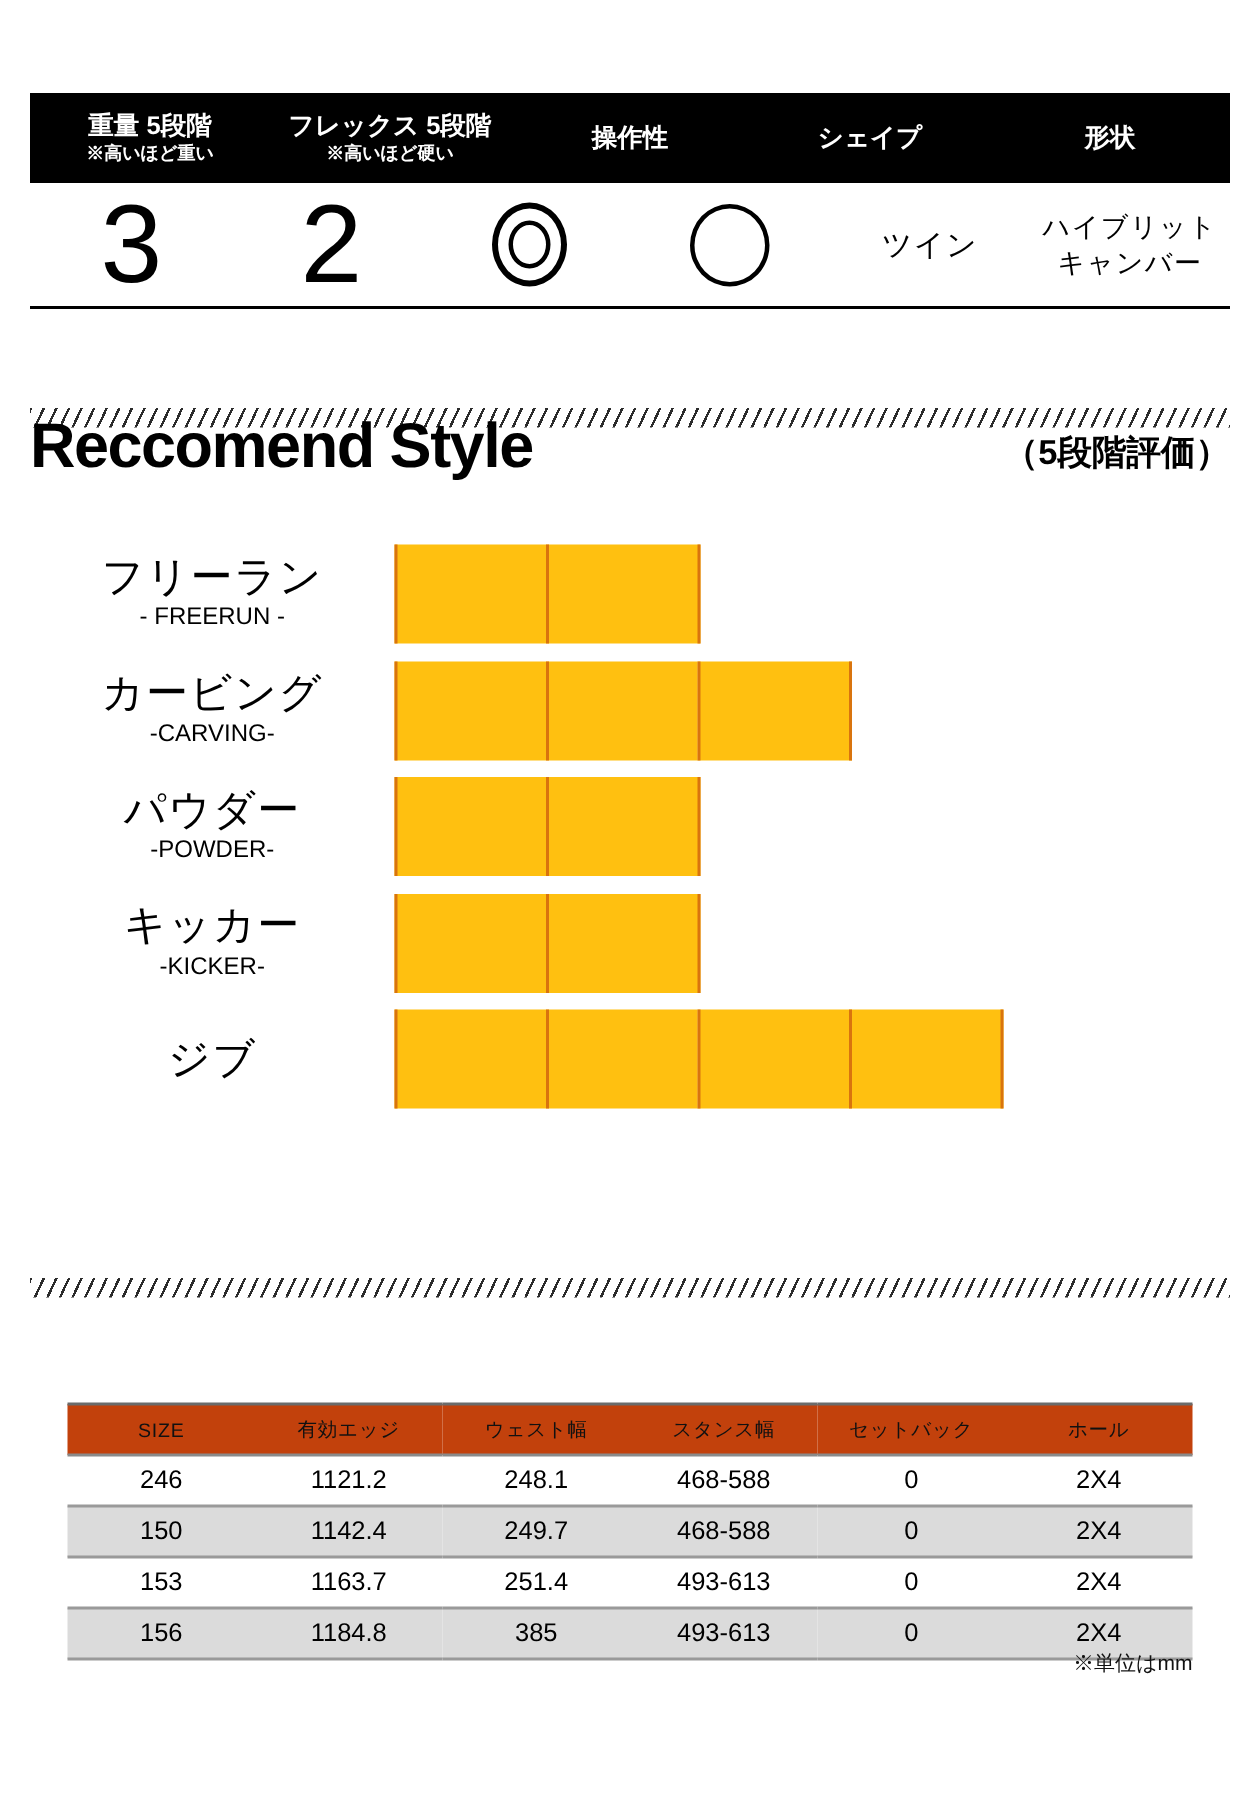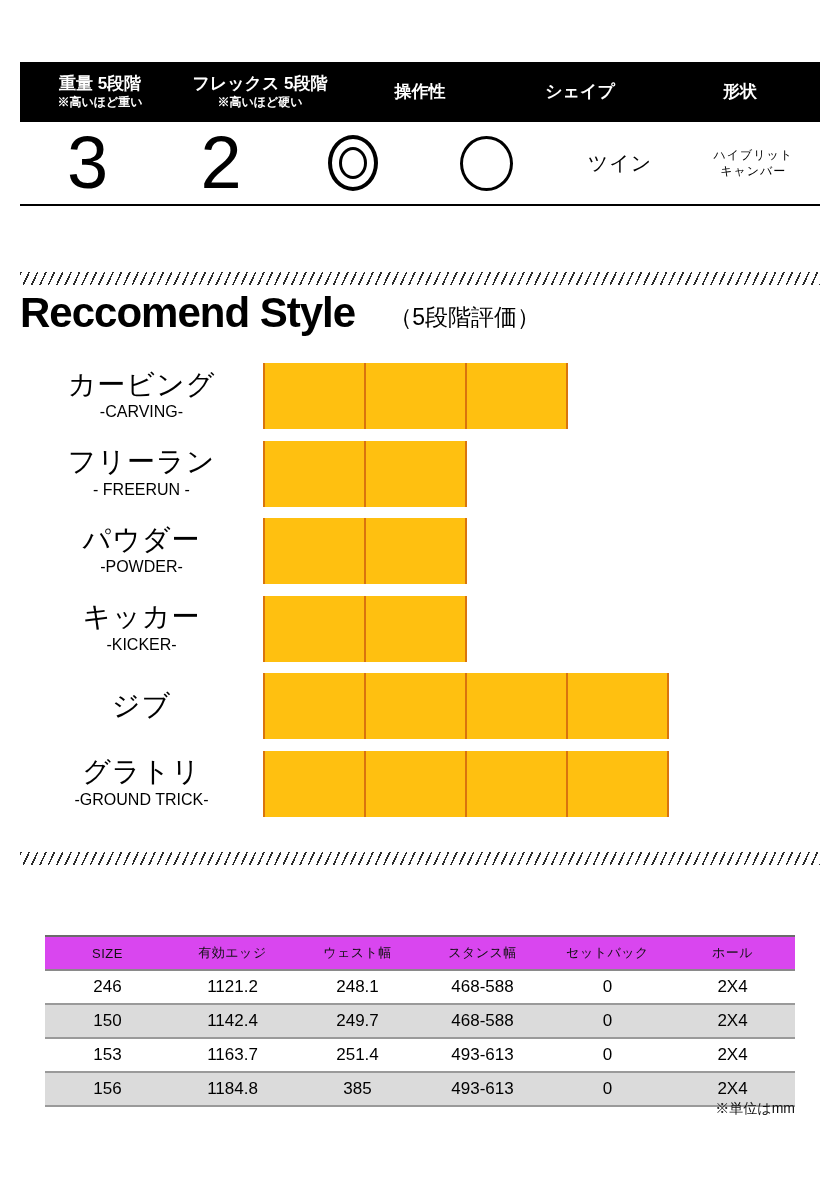--- a/index.html
+++ b/index.html
@@ -10,50 +10,50 @@
   
   .spec-panel{position:absolute;left:20px;top:62px;width:800px;}
   .spec-header{display:flex;background:#000;height:60px;color:#fff;}
   .spec-col{flex:1;display:flex;flex-direction:column;align-items:center;justify-content:center;line-height:1.15;}
   .spec-label{font-size:17px;font-weight:bold;white-space:nowrap;}
   .spec-note{font-size:12px;font-weight:bold;margin-top:3px;white-space:nowrap;}
   .spec-values{display:flex;height:82px;align-items:center;}
   .spec-value-cell{flex:1;display:flex;align-items:center;justify-content:center;text-align:center;height:100%;}
   .value-number{font-size:74px;font-weight:400;line-height:1;letter-spacing:-2px;}
   .value-text{font-size:20px;letter-spacing:1px;}
-  .value-text-2line{font-size:12px;line-height:1.35;white-space:pre-line;letter-spacing:1px;}
+  .value-text-2line{font-size:18px;line-height:1.35;white-space:pre-line;letter-spacing:1px;}
   .double-circle{width:50px;height:56px;border:4px solid #000;border-radius:50%;display:flex;align-items:center;justify-content:center;box-sizing:border-box;}
   .double-circle-inner{width:28px;height:32px;border:3.5px solid #000;border-radius:50%;box-sizing:border-box;}
   .single-circle{width:53px;height:55px;border:3px solid #000;border-radius:50%;box-sizing:border-box;}
   .panel-bottom-line{height:2px;background:#000;margin-top:0px;}
   
   .hatch{
     position:absolute;left:20px;width:800px;height:13px;
     background:repeating-linear-gradient(115deg,#2b2b2b 0,#2b2b2b 1.6px,transparent 1.6px,transparent 7.6px);
   }
   .hatch-top{top:272px;}
   .hatch-bottom{top:852px;}
   
-  .rec-title-row{position:absolute;left:20px;top:290px;width:800px;display:flex;justify-content:flex-start;align-items:center;}
+  .rec-title-row{position:absolute;left:20px;top:274px;width:800px;display:flex;justify-content:space-between;align-items:center;}
   .rec-title{font-size:42px;font-weight:bold;letter-spacing:-1px;line-height:1.1;}
-  .rec-subtitle{font-size:23px;font-weight:normal;margin-left:34px;margin-top:8px;letter-spacing:0px;}
+  .rec-subtitle{font-size:23px;font-weight:bold;margin-left:34px;margin-top:8px;letter-spacing:0px;}
   
   .chart{position:absolute;left:20px;top:363px;width:800px;}
   .chart-row{display:flex;align-items:center;height:66px;margin-bottom:11.5px;}
   .chart-label{width:243px;text-align:center;}
   .label-ja{font-size:28px;line-height:1.1;letter-spacing:1px;}
   .label-en{font-size:16px;line-height:1.25;margin-top:2px;}
   .chart-bar{display:flex;height:66px;}
   .chart-seg{width:99px;background:#FFC010;border-left:2px solid #D9740E;box-sizing:content-box;}
   .chart-seg:last-child{border-right:2px solid #D9740E;}
   
   .size-table-wrap{position:absolute;left:45px;top:935px;width:750px;}
   table.size-table{border-collapse:collapse;table-layout:fixed;width:750px;}
   .size-table th{
-    height:30px;background:#d946ef;font-size:13px;font-weight:normal;color:#111;
+    height:30px;background:#c2410c;font-size:13px;font-weight:normal;color:#111;
     border-top:2px solid #6b6b6b;border-bottom:2px solid #8a8a8a;text-align:center;letter-spacing:0.5px;
   }
   .size-table td{height:30px;font-size:17px;text-align:center;border-bottom:2px solid #9a9a9a;}
   .size-table tbody tr.alt{background:#DBDBDB;}
   
   .units-note{position:absolute;top:1100px;right:45px;font-size:14px;color:#111;}
 </style>
 </head>
 <body>
 
@@ -107,41 +107,41 @@
 <div class="hatch hatch-bottom"></div>
 
 <div class="rec-title-row">
   <span class="rec-title">Reccomend Style</span>
   <span class="rec-subtitle">（5段階評価）</span>
 </div>
 
 <div class="chart" id="chart">
     <div class="chart-row">
       <div class="chart-label">
+        <div class="label-ja">フリーラン</div>
+        <div class="label-en">- FREERUN -</div>
+      </div>
+      <div class="chart-bar">
+        <div class="chart-seg" style="background: rgb(255, 192, 16); border-color: rgb(217, 116, 14);"></div>
+        <div class="chart-seg" style="background: rgb(255, 192, 16); border-color: rgb(217, 116, 14);"></div>
+      </div>
+    </div>
+    <div class="chart-row">
+      <div class="chart-label">
         <div class="label-ja">カービング</div>
         <div class="label-en">-CARVING-</div>
       </div>
       <div class="chart-bar">
         <div class="chart-seg" style="background: rgb(255, 192, 16); border-color: rgb(217, 116, 14);"></div>
         <div class="chart-seg" style="background: rgb(255, 192, 16); border-color: rgb(217, 116, 14);"></div>
         <div class="chart-seg" style="background: rgb(255, 192, 16); border-color: rgb(217, 116, 14);"></div>
       </div>
     </div>
     <div class="chart-row">
       <div class="chart-label">
-        <div class="label-ja">フリーラン</div>
-        <div class="label-en">- FREERUN -</div>
-      </div>
-      <div class="chart-bar">
-        <div class="chart-seg" style="background: rgb(255, 192, 16); border-color: rgb(217, 116, 14);"></div>
-        <div class="chart-seg" style="background: rgb(255, 192, 16); border-color: rgb(217, 116, 14);"></div>
-      </div>
-    </div>
-    <div class="chart-row">
-      <div class="chart-label">
         <div class="label-ja">パウダー</div>
         <div class="label-en">-POWDER-</div>
       </div>
       <div class="chart-bar">
         <div class="chart-seg" style="background: rgb(255, 192, 16); border-color: rgb(217, 116, 14);"></div>
         <div class="chart-seg" style="background: rgb(255, 192, 16); border-color: rgb(217, 116, 14);"></div>
       </div>
     </div>
     <div class="chart-row">
       <div class="chart-label">
@@ -149,32 +149,20 @@
         <div class="label-en">-KICKER-</div>
       </div>
       <div class="chart-bar">
         <div class="chart-seg" style="background: rgb(255, 192, 16); border-color: rgb(217, 116, 14);"></div>
         <div class="chart-seg" style="background: rgb(255, 192, 16); border-color: rgb(217, 116, 14);"></div>
       </div>
     </div>
     <div class="chart-row">
       <div class="chart-label">
         <div class="label-ja">ジブ</div>
-      </div>
-      <div class="chart-bar">
-        <div class="chart-seg" style="background: rgb(255, 192, 16); border-color: rgb(217, 116, 14);"></div>
-        <div class="chart-seg" style="background: rgb(255, 192, 16); border-color: rgb(217, 116, 14);"></div>
-        <div class="chart-seg" style="background: rgb(255, 192, 16); border-color: rgb(217, 116, 14);"></div>
-        <div class="chart-seg" style="background: rgb(255, 192, 16); border-color: rgb(217, 116, 14);"></div>
-      </div>
-    </div>
-    <div class="chart-row">
-      <div class="chart-label">
-        <div class="label-ja">グラトリ</div>
-        <div class="label-en">-GROUND TRICK-</div>
       </div>
       <div class="chart-bar">
         <div class="chart-seg" style="background: rgb(255, 192, 16); border-color: rgb(217, 116, 14);"></div>
         <div class="chart-seg" style="background: rgb(255, 192, 16); border-color: rgb(217, 116, 14);"></div>
         <div class="chart-seg" style="background: rgb(255, 192, 16); border-color: rgb(217, 116, 14);"></div>
         <div class="chart-seg" style="background: rgb(255, 192, 16); border-color: rgb(217, 116, 14);"></div>
       </div>
     </div>
   </div>
 

